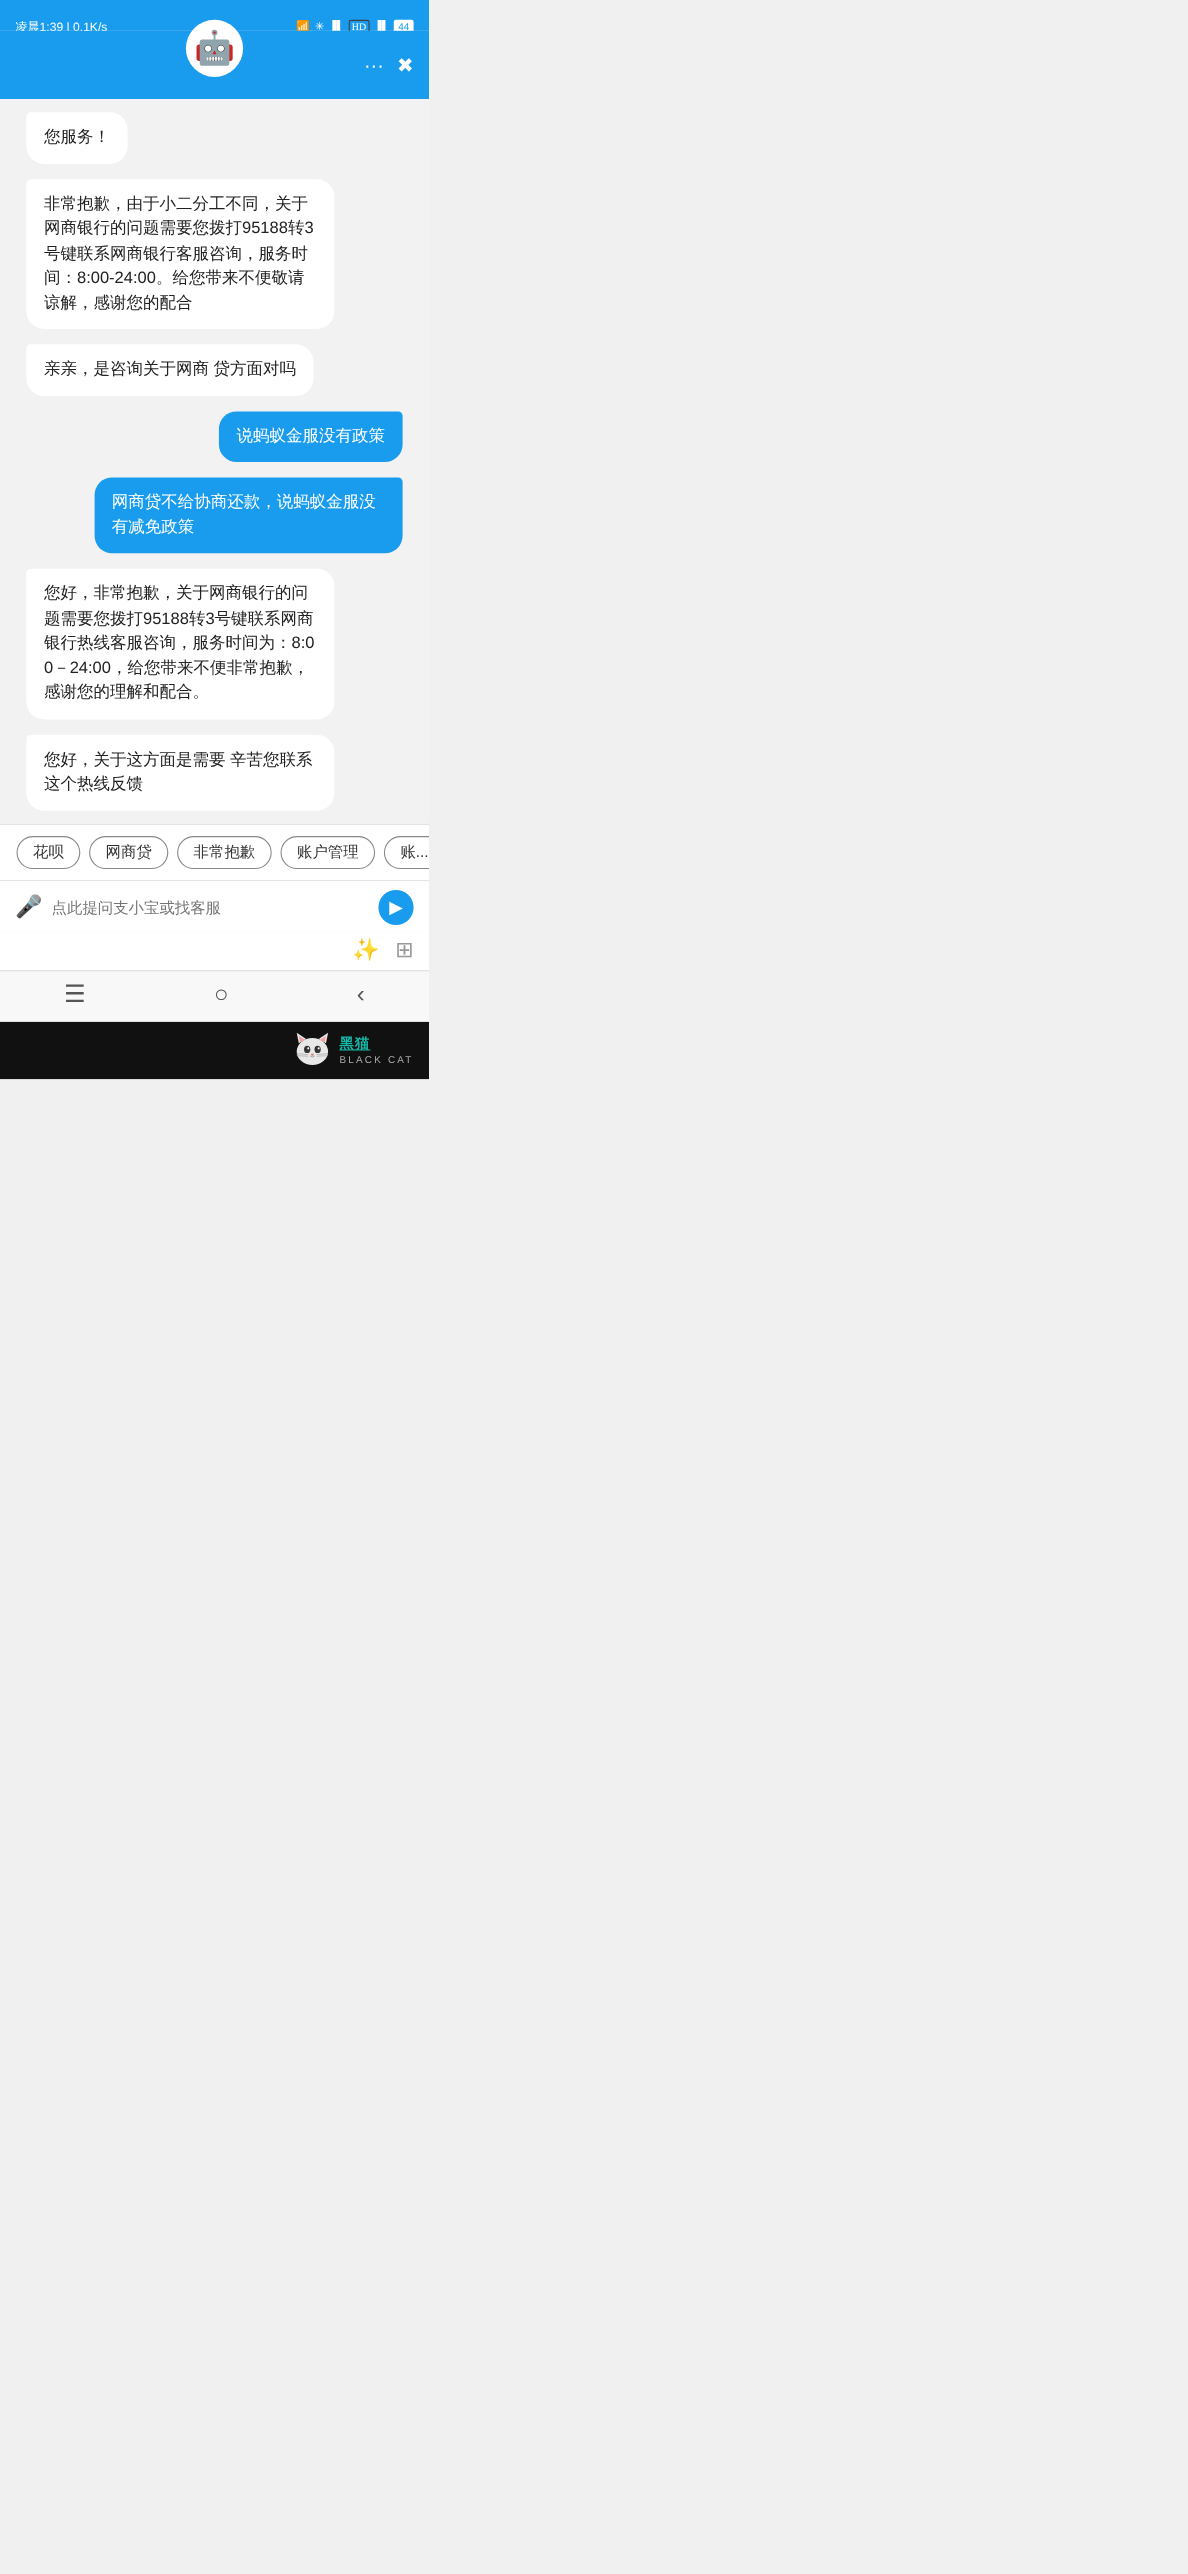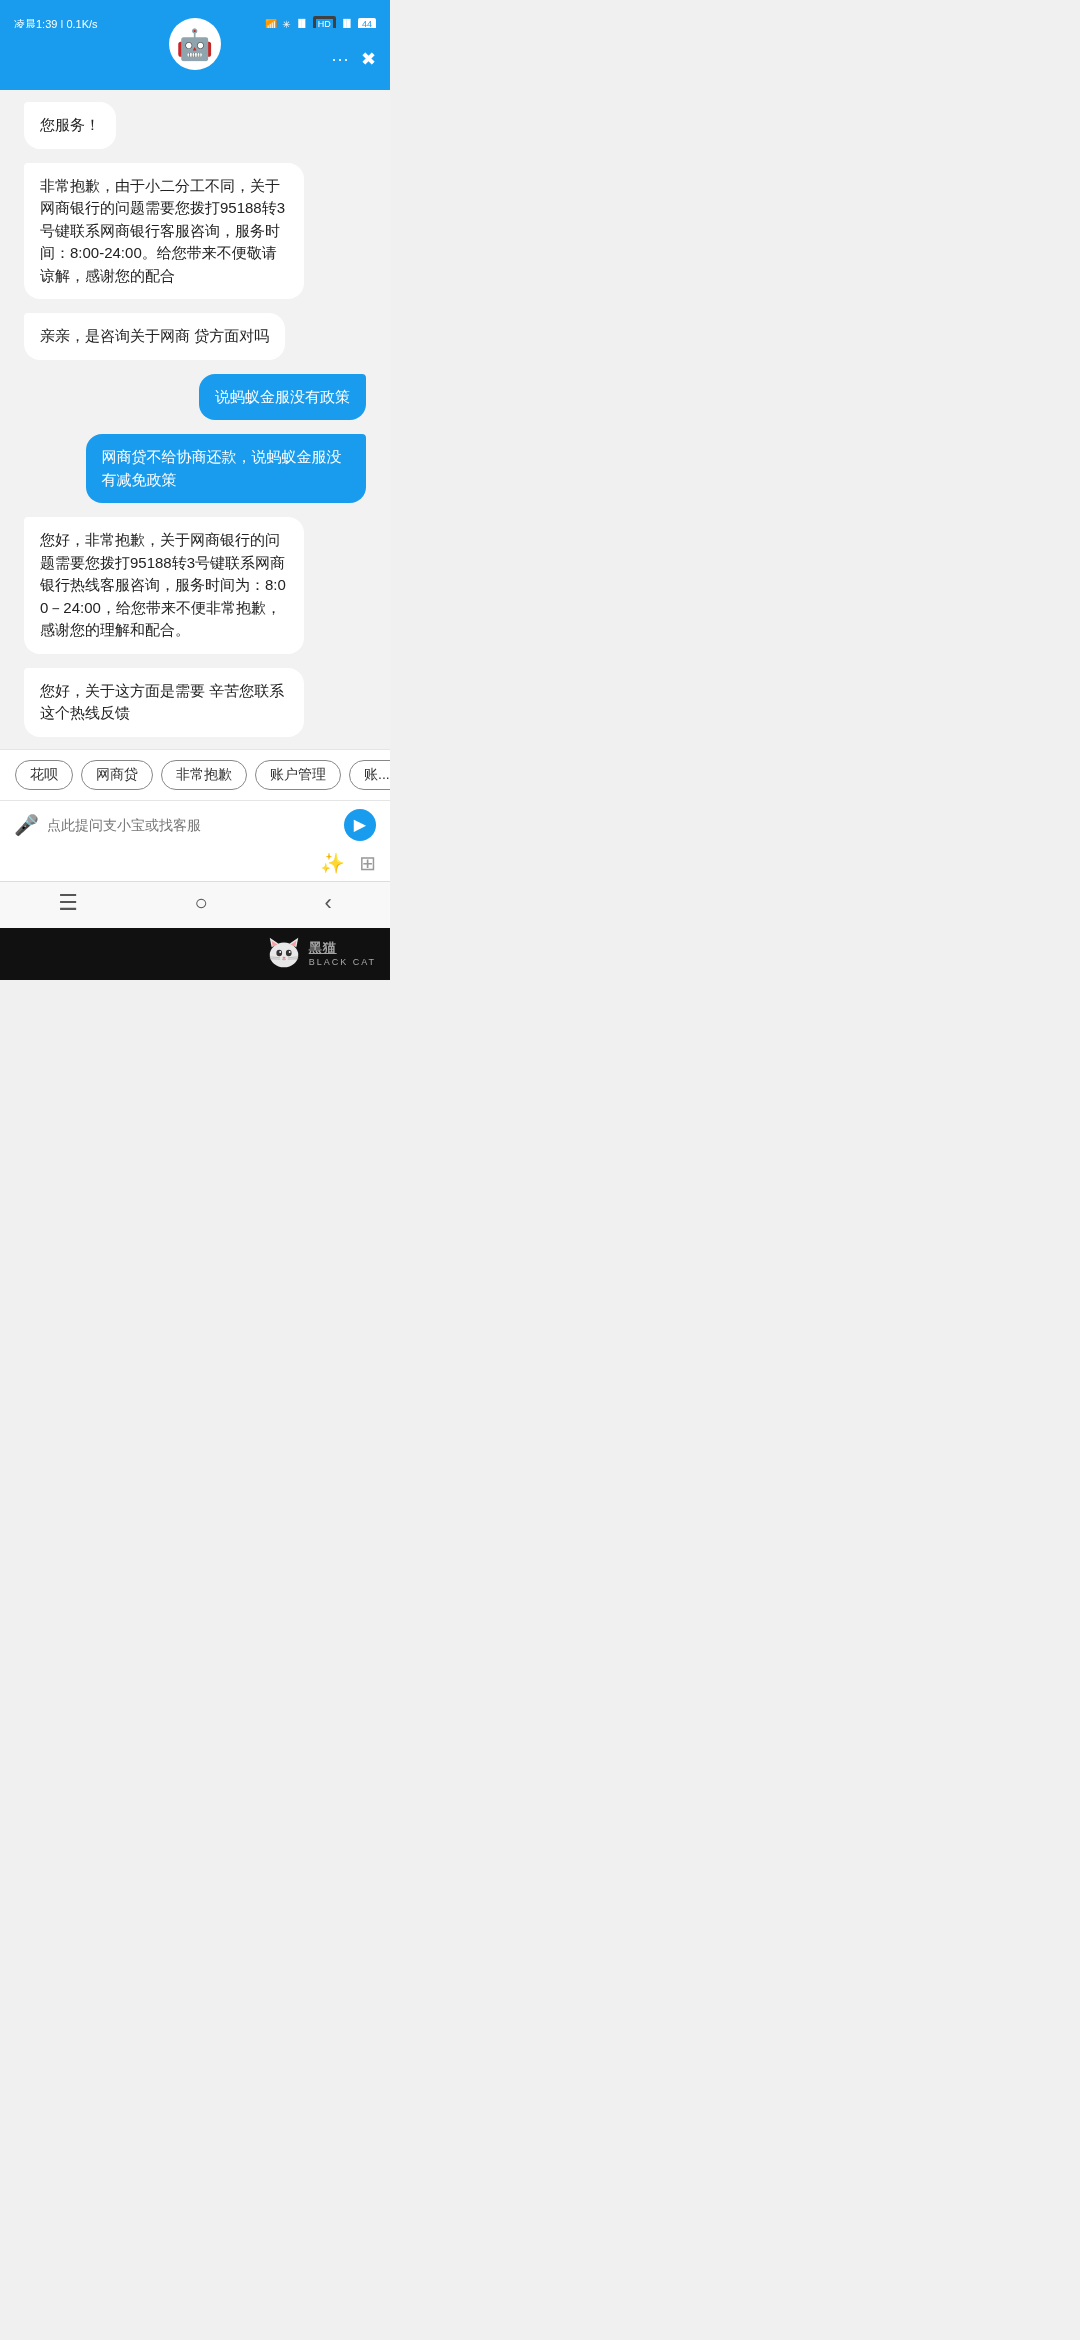--- a/index.html
+++ b/index.html
@@ -238,21 +238,21 @@
 <div class="status-bar">
   <span class="status-left">
     <span>凌晨1:39</span>
     <span> | </span>
     <span>0.1K/s</span>
   </span>
   <div class="status-right">
     <span class="status-icon">📶</span>
     <span class="status-icon">✳</span>
     <span class="status-icon">▐▌</span>
-    <span class="status-icon" style="font-size:9px;border:3px solid #404040;padding:0 2px;border-radius:2px;">HD</span>
+    <span class="status-icon" style="font-size:9px;border:1px solid #404040;padding:0 2px;border-radius:2px;font-family:Liberation Serif, serif;">HD</span>
     <span class="status-icon">▐▌</span>
     <span class="battery">
       <span>44</span>
     </span>
   </div>
 </div>
 
 <div class="header">
   <div class="avatar-container">
     <span class="robot-avatar">🤖</span>
@@ -334,16 +334,16 @@
     <ellipse cx="20" cy="25" rx="1.5" ry="1" fill="#e08080"></ellipse>
 
     <path d="M18 26.5 Q20 28 22 26.5" stroke="#999" stroke-width="0.8" fill="none"></path>
 
     <line x1="5" y1="24" x2="16" y2="25" stroke="#aaa" stroke-width="0.7"></line>
     <line x1="5" y1="26" x2="16" y2="26.5" stroke="#aaa" stroke-width="0.7"></line>
     <line x1="35" y1="24" x2="24" y2="25" stroke="#aaa" stroke-width="0.7"></line>
     <line x1="35" y1="26" x2="24" y2="26.5" stroke="#aaa" stroke-width="0.7"></line>
   </svg>
   <div>
-    <div style="color:#a3a3a3;font-size:13px;font-weight:bold;letter-spacing:1px;text-decoration:underline;">黑猫</div>
+    <div style="color:#14b8a6;font-size:13px;font-weight:bold;letter-spacing:1px;text-decoration:underline;">黑猫</div>
     <div style="color:#aaa;font-size:9px;letter-spacing:2px;">BLACK CAT</div>
   </div>
 </div>
 
 </body></html>

